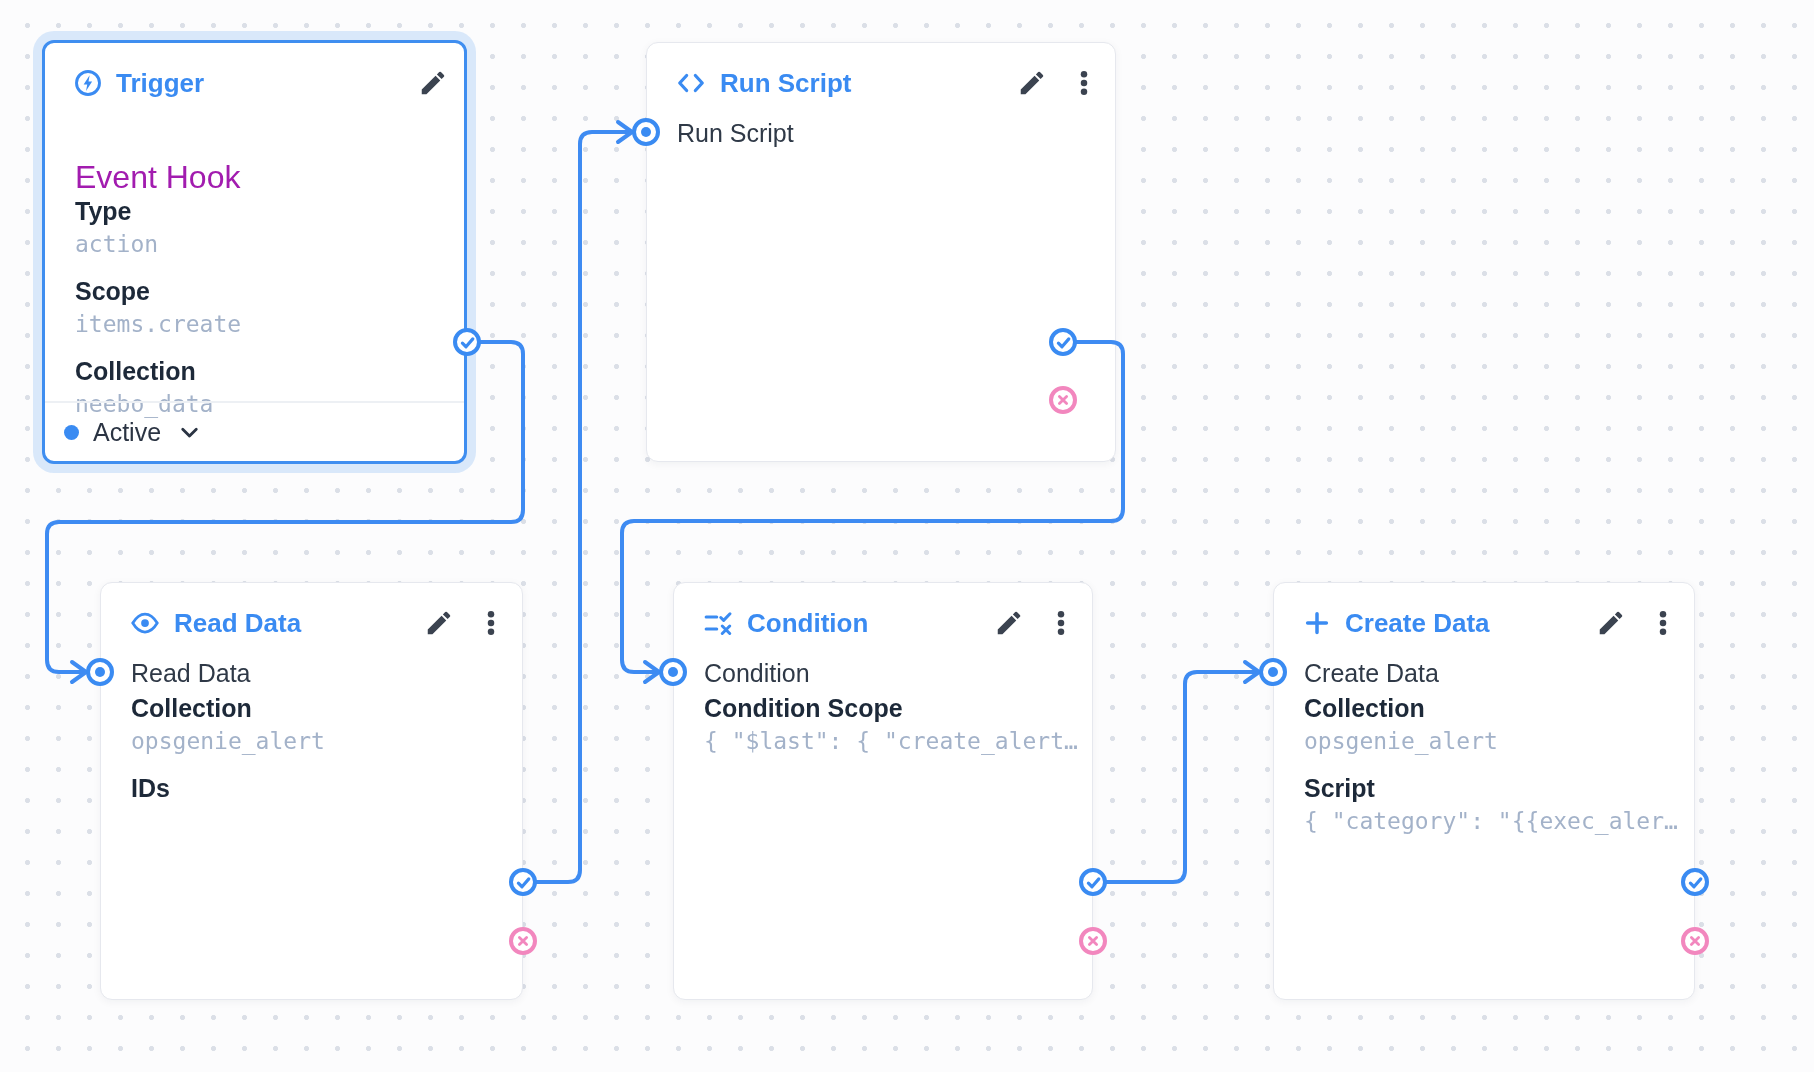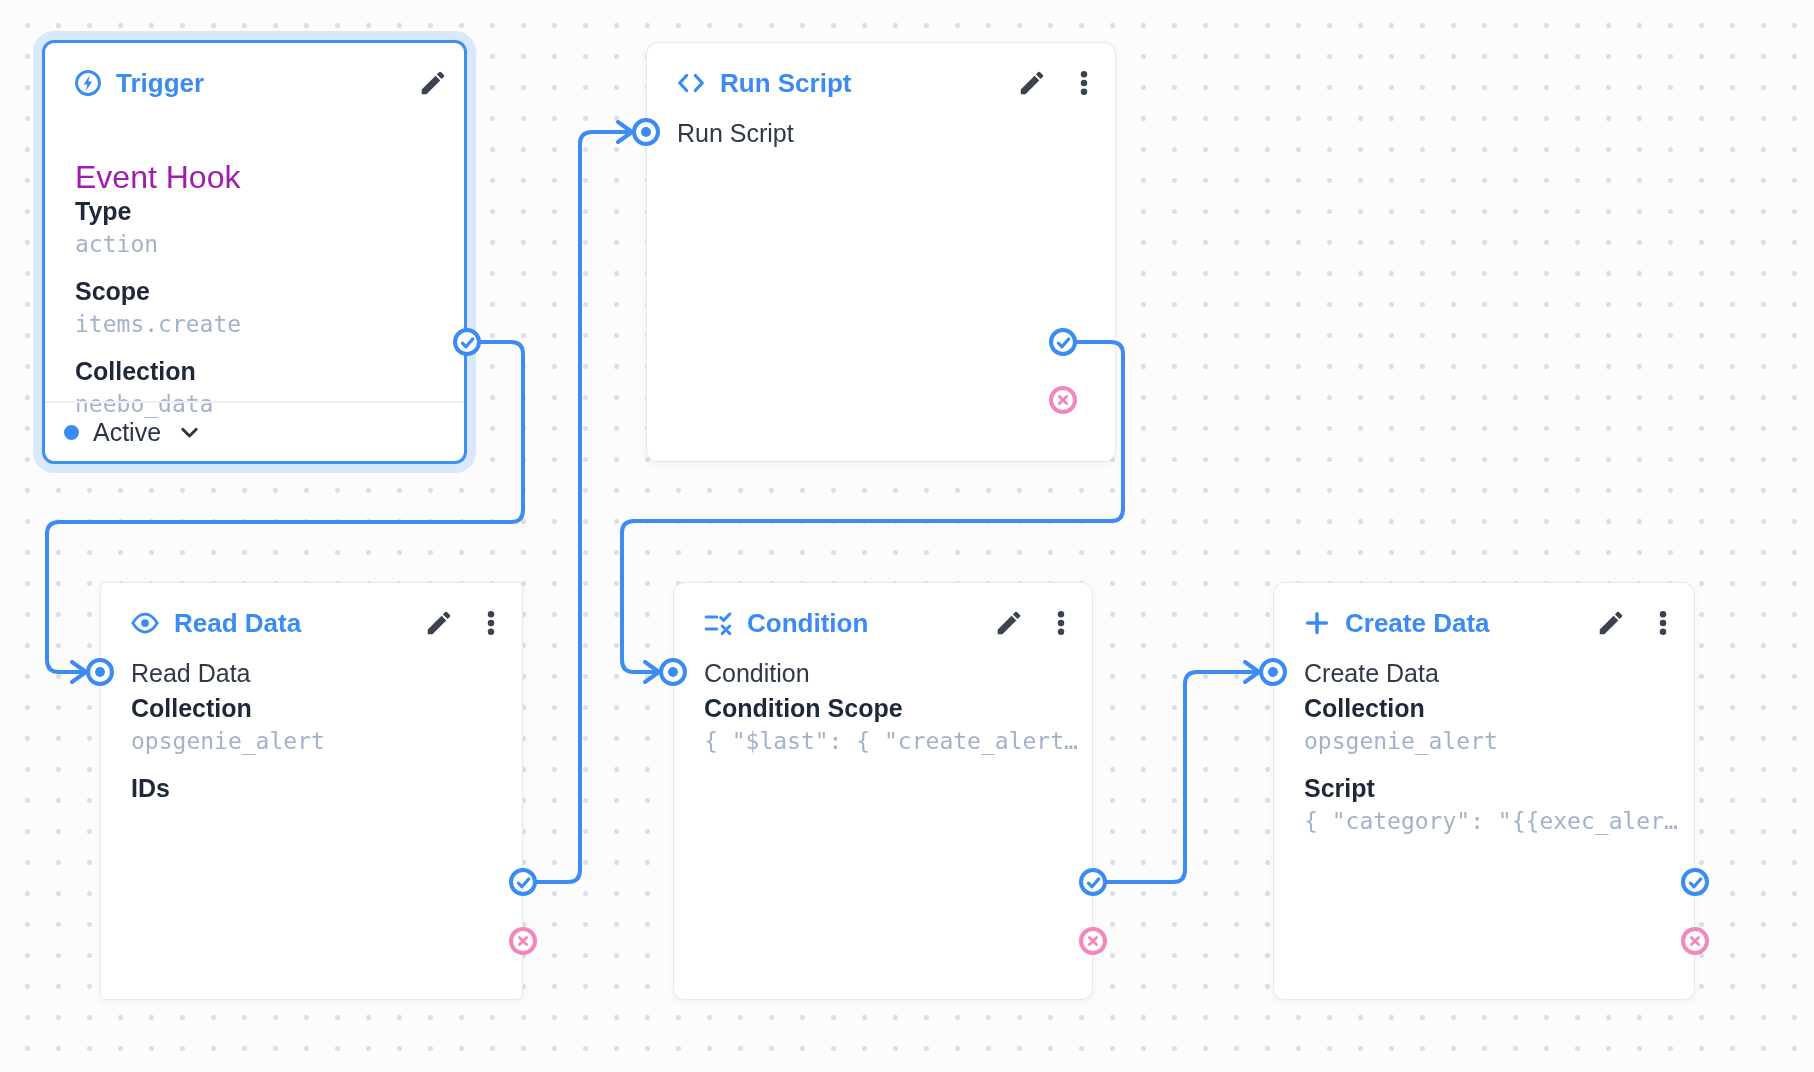--- a/index.html
+++ b/index.html
@@ -154,21 +154,21 @@
     <div class="port resolve" style="left: 1063px; top: 342px;">
       <svg width="17" height="17" viewBox="0 0 16 16">
         <path d="M3.2 8.6 L6.6 12 L13 4.6" stroke="currentColor" stroke-width="3" fill="none" stroke-linecap="round" stroke-linejoin="round"></path>
       </svg>
     </div>
     <div class="port reject" style="left: 1063px; top: 400px;">
       <svg width="16" height="16" viewBox="0 0 16 16">
         <path d="M4.4 4.4 L11.6 11.6 M11.6 4.4 L4.4 11.6" stroke="currentColor" stroke-width="2.8" fill="none" stroke-linecap="round"></path>
       </svg>
     </div>
-    <div class="node" style="left: 100px; top: 582px; width: 423px; height: 418px; border-radius: 6px;">
+    <div class="node" style="left: 100px; top: 582px; width: 423px; height: 418px;">
     <div class="node-header">
       <span class="node-icon">
           <svg width="32" height="30" viewBox="0 0 24 24">
             <path d="M2.2 12 C5.3 6.8 8.6 4.8 12 4.8 c3.4 0 6.7 2 9.8 7.2 C18.7 17.2 15.4 19.2 12 19.2 C8.6 19.2 5.3 17.2 2.2 12 Z" stroke="#3a8bf2" stroke-width="2.2" fill="none"></path>
             <circle cx="12" cy="12" r="3.1" fill="#3a8bf2"></circle>
           </svg>
         </span>
       <span class="node-title">Read Data</span>
       <span class="hdr-actions">
         <button class="icon-btn edit">

